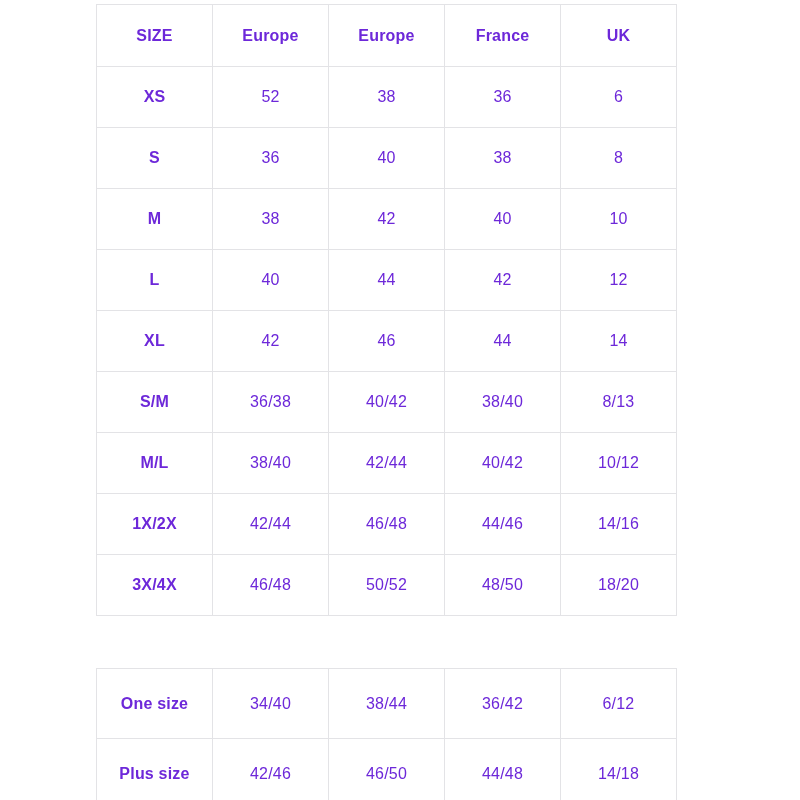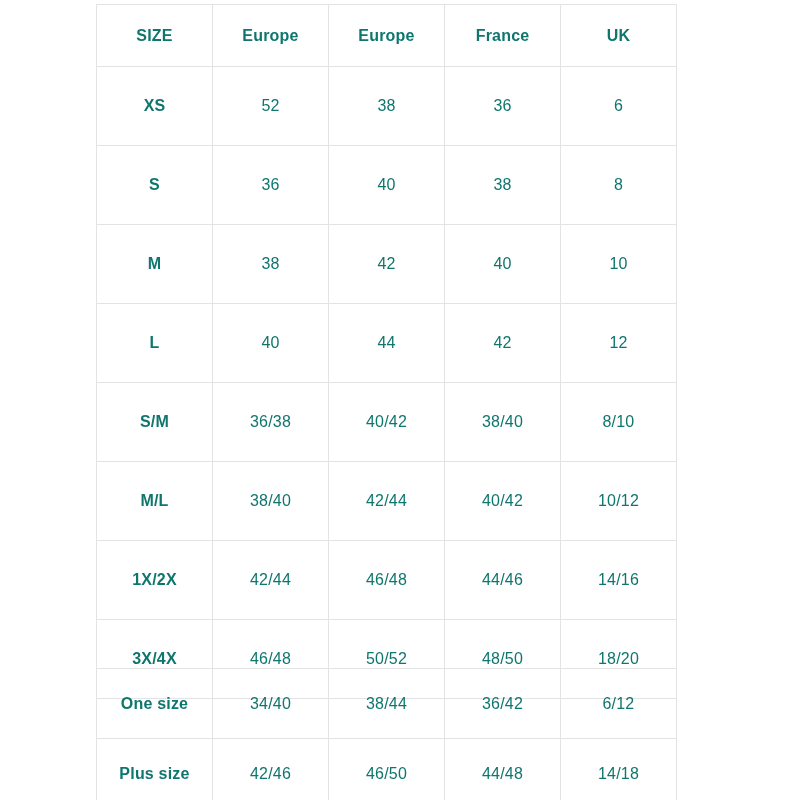--- a/index.html
+++ b/index.html
@@ -33,31 +33,31 @@
     width: 580px;
     table-layout: fixed;
   }
   table.size-table td, table.size-table th {
     border: 1px solid #e3e3e6;
     text-align: center;
     vertical-align: middle;
     padding: 12px;
     font-weight: 400;
     font-size: 16px;
-    color: #0f766e;
+    color: #6d28d9;
     letter-spacing: 0.2px;
   }
   
   col.c-size { width: 116px; }
   col.c-eu   { width: 116px; }
   col.c-it   { width: 116px; }
   col.c-fr   { width: 116px; }
   col.c-uk   { width: 116px; }
 
-  #main-table tr { height: 79px; }
+  #main-table tr { height: 61px; }
   #main-table tr.header-row { height: 62px; }
   #secondary-table tr { height: 70px; }
 
   .head-cell {
     font-weight: 700 !important;
     font-size: 16px;
     color: #2b2b33;
   }
   .row-label {
     font-weight: 700 !important;
@@ -115,25 +115,32 @@
           <td class="val-cell">10</td>
         </tr>
         <tr>
           <td class="row-label">L</td>
           <td class="val-cell">40</td>
           <td class="val-cell">44</td>
           <td class="val-cell">42</td>
           <td class="val-cell">12</td>
         </tr>
         <tr>
+          <td class="row-label">XL</td>
+          <td class="val-cell">42</td>
+          <td class="val-cell">46</td>
+          <td class="val-cell">44</td>
+          <td class="val-cell">14</td>
+        </tr>
+        <tr>
           <td class="row-label">S/M</td>
           <td class="val-cell">36/38</td>
           <td class="val-cell">40/42</td>
           <td class="val-cell">38/40</td>
-          <td class="val-cell">8/10</td>
+          <td class="val-cell">8/13</td>
         </tr>
         <tr>
           <td class="row-label">M/L</td>
           <td class="val-cell">38/40</td>
           <td class="val-cell">42/44</td>
           <td class="val-cell">40/42</td>
           <td class="val-cell">10/12</td>
         </tr>
         <tr>
           <td class="row-label">1X/2X</td>

